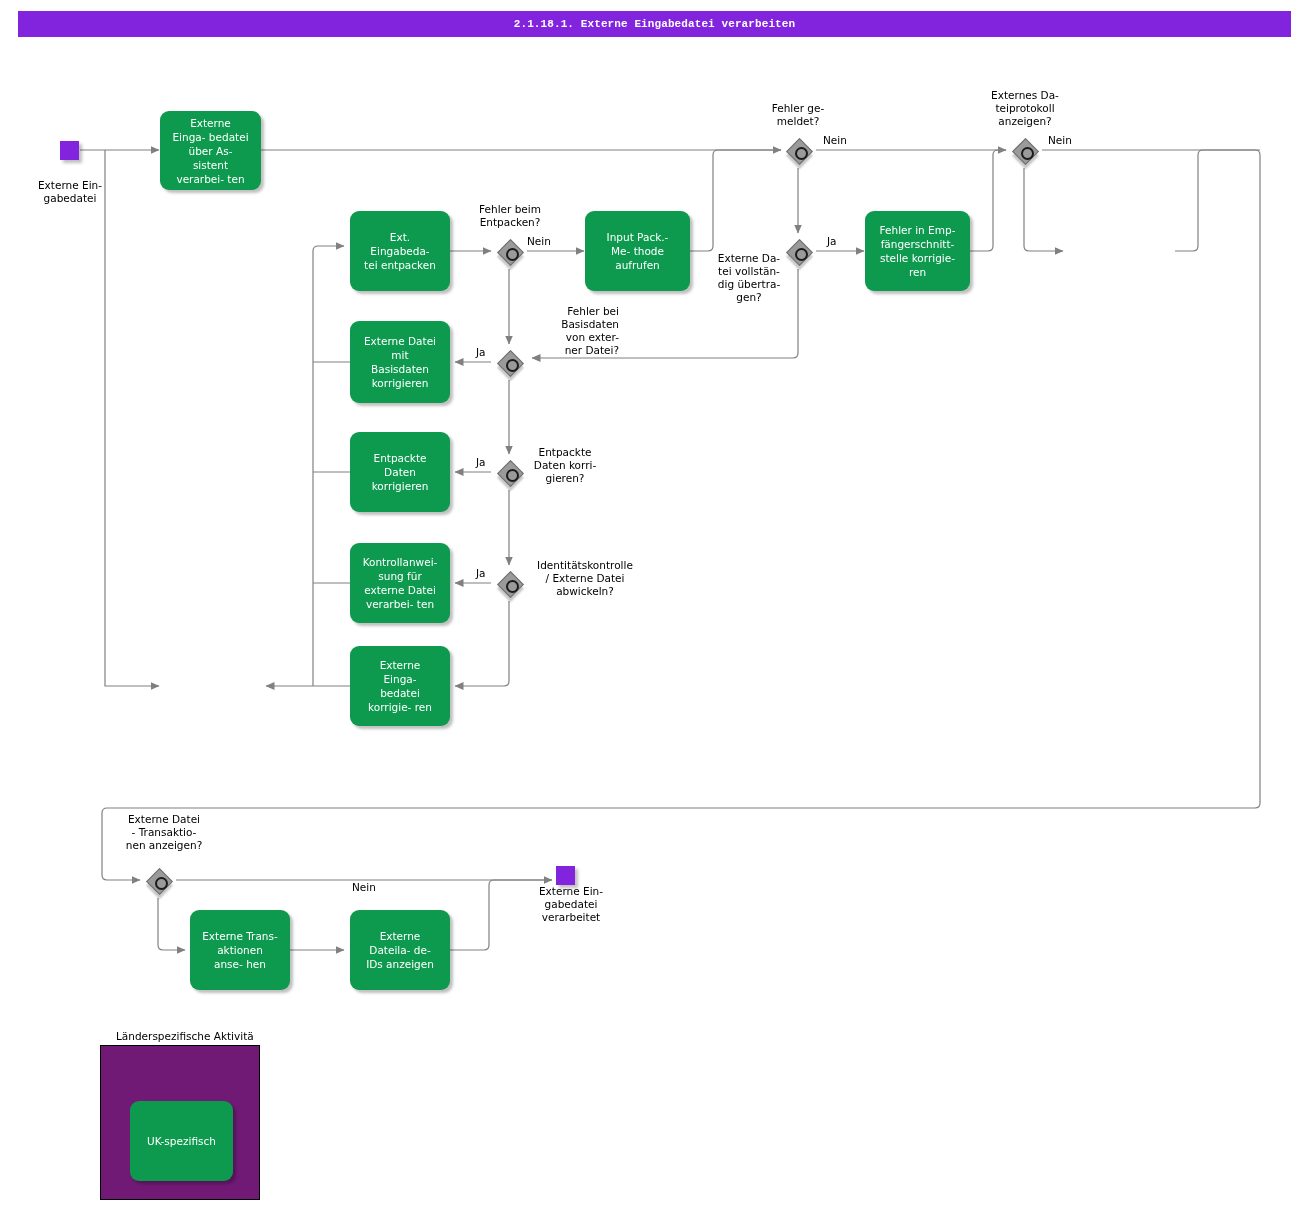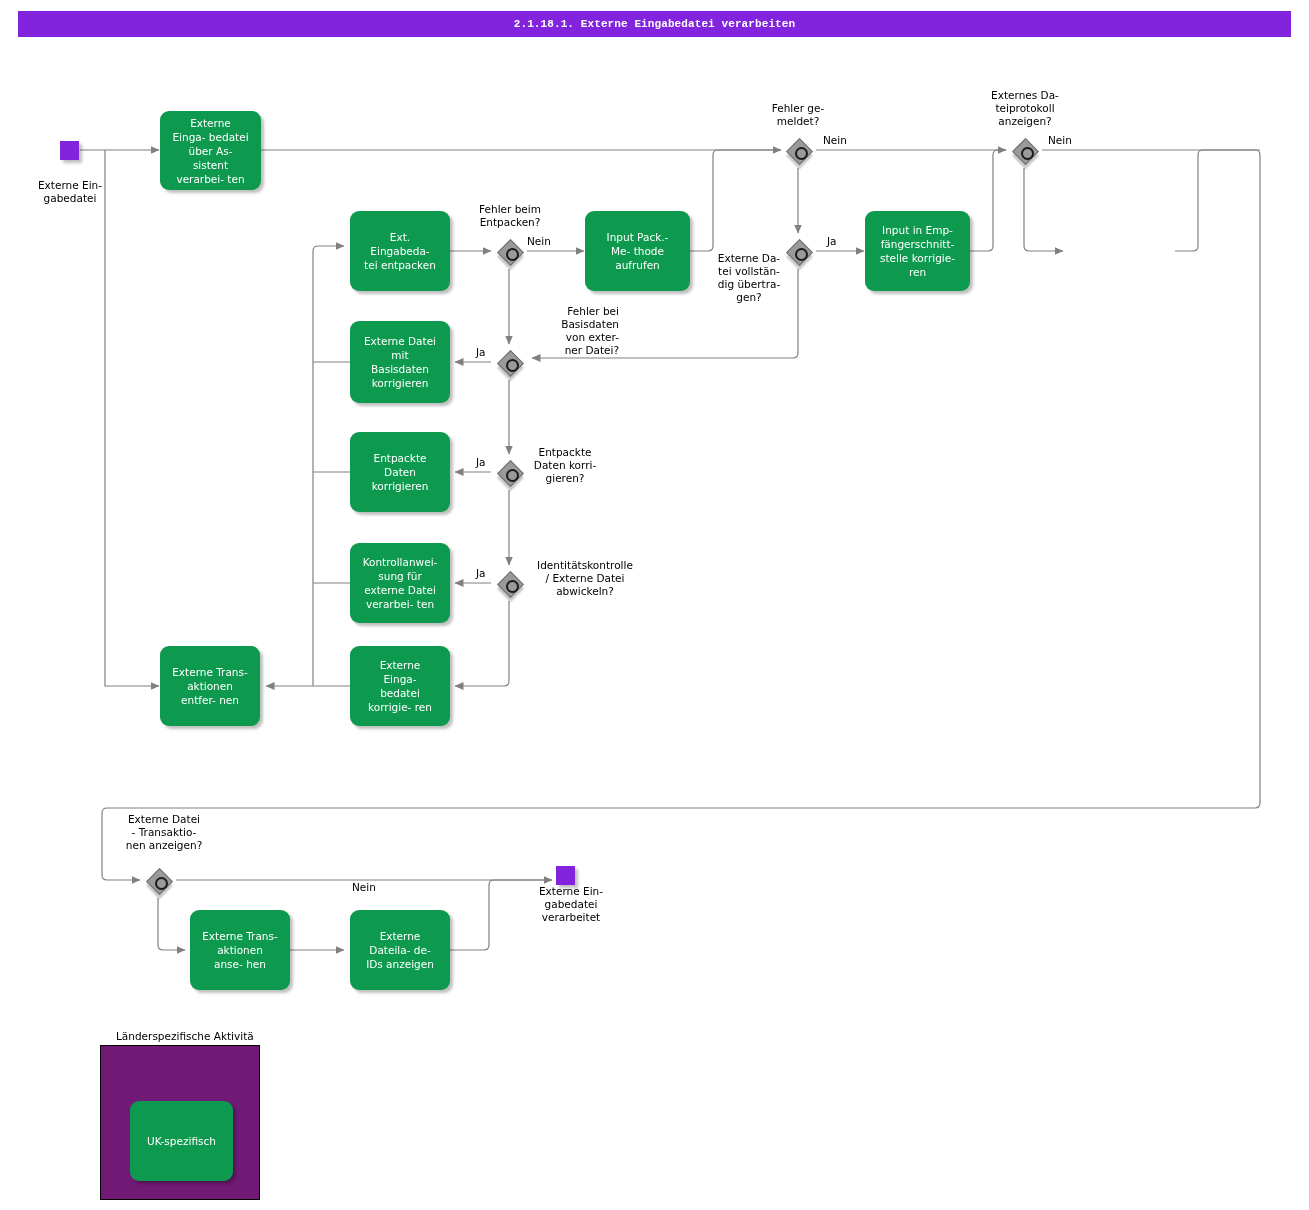--- a/index.html
+++ b/index.html
@@ -215,21 +215,21 @@
 bedatei über As-
 sistent verarbei-
 ten</div>
 
   <div class="task" style="left:350px; top:211px; width:100px; height:80px;">Ext. Eingabeda-
 tei entpacken</div>
 
   <div class="task" style="left:585px; top:211px; width:105px; height:80px;">Input Pack.-Me-
 thode aufrufen</div>
 
-  <div class="task" style="left:865px; top:211px; width:105px; height:80px;">Input in Emp-
+  <div class="task" style="left:865px; top:211px; width:105px; height:80px;">Fehler in Emp-
 fängerschnitt-
 stelle korrigie-
 ren</div>
 
 
   <div class="task" style="left:350px; top:321px; width:100px; height:82px;">Externe Datei
 mit Basisdaten
 korrigieren</div>
 
   <div class="task" style="left:350px; top:432px; width:100px; height:80px;">Entpackte Daten
@@ -237,23 +237,20 @@
 
   <div class="task" style="left:350px; top:543px; width:100px; height:80px;">Kontrollanwei-
 sung für externe
 Datei verarbei-
 ten</div>
 
   <div class="task" style="left:350px; top:646px; width:100px; height:80px;">Externe Einga-
 bedatei korrigie-
 ren</div>
 
-  <div class="task" style="left:160px; top:646px; width:100px; height:80px;">Externe Trans-
-aktionen entfer-
-nen</div>
 
   <div class="task" style="left:190px; top:910px; width:100px; height:80px;">Externe Trans-
 aktionen anse-
 hen</div>
 
   <div class="task" style="left:350px; top:910px; width:100px; height:80px;">Externe Dateila-
 de-IDs anzeigen</div>
 
   <div class="gateway" style="left:497px; top:239px;">
     <div class="diamond"></div>

